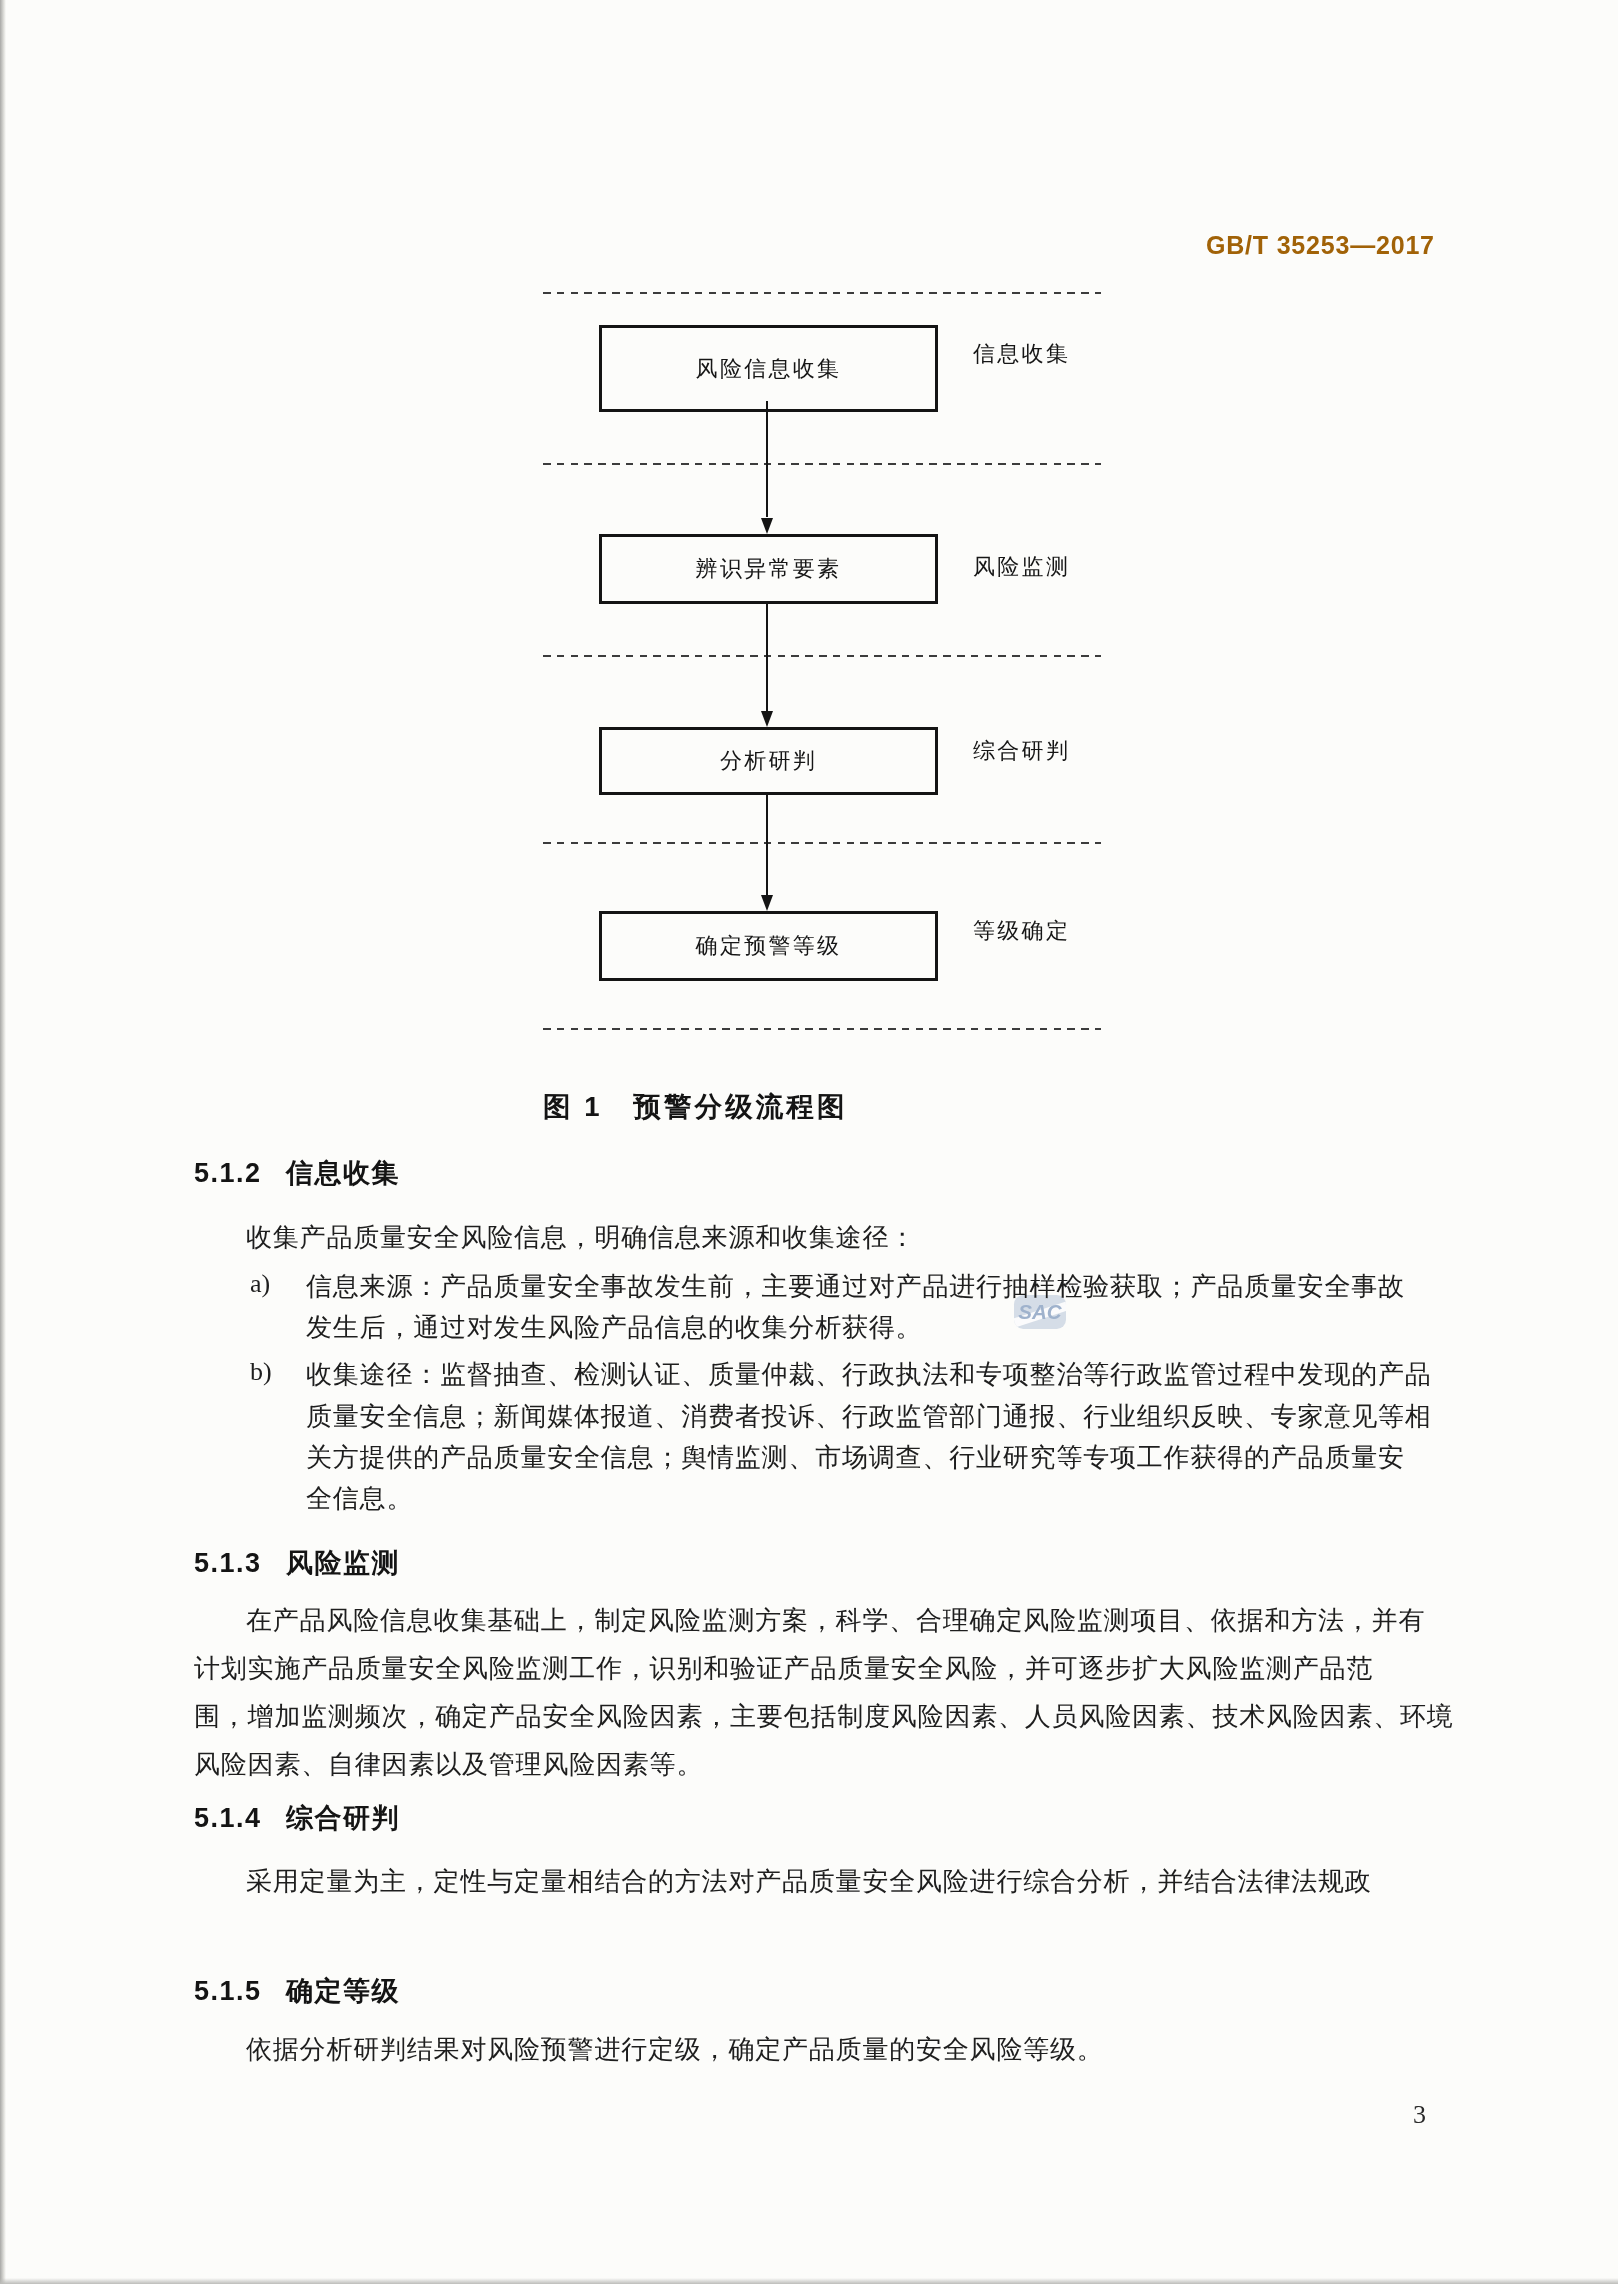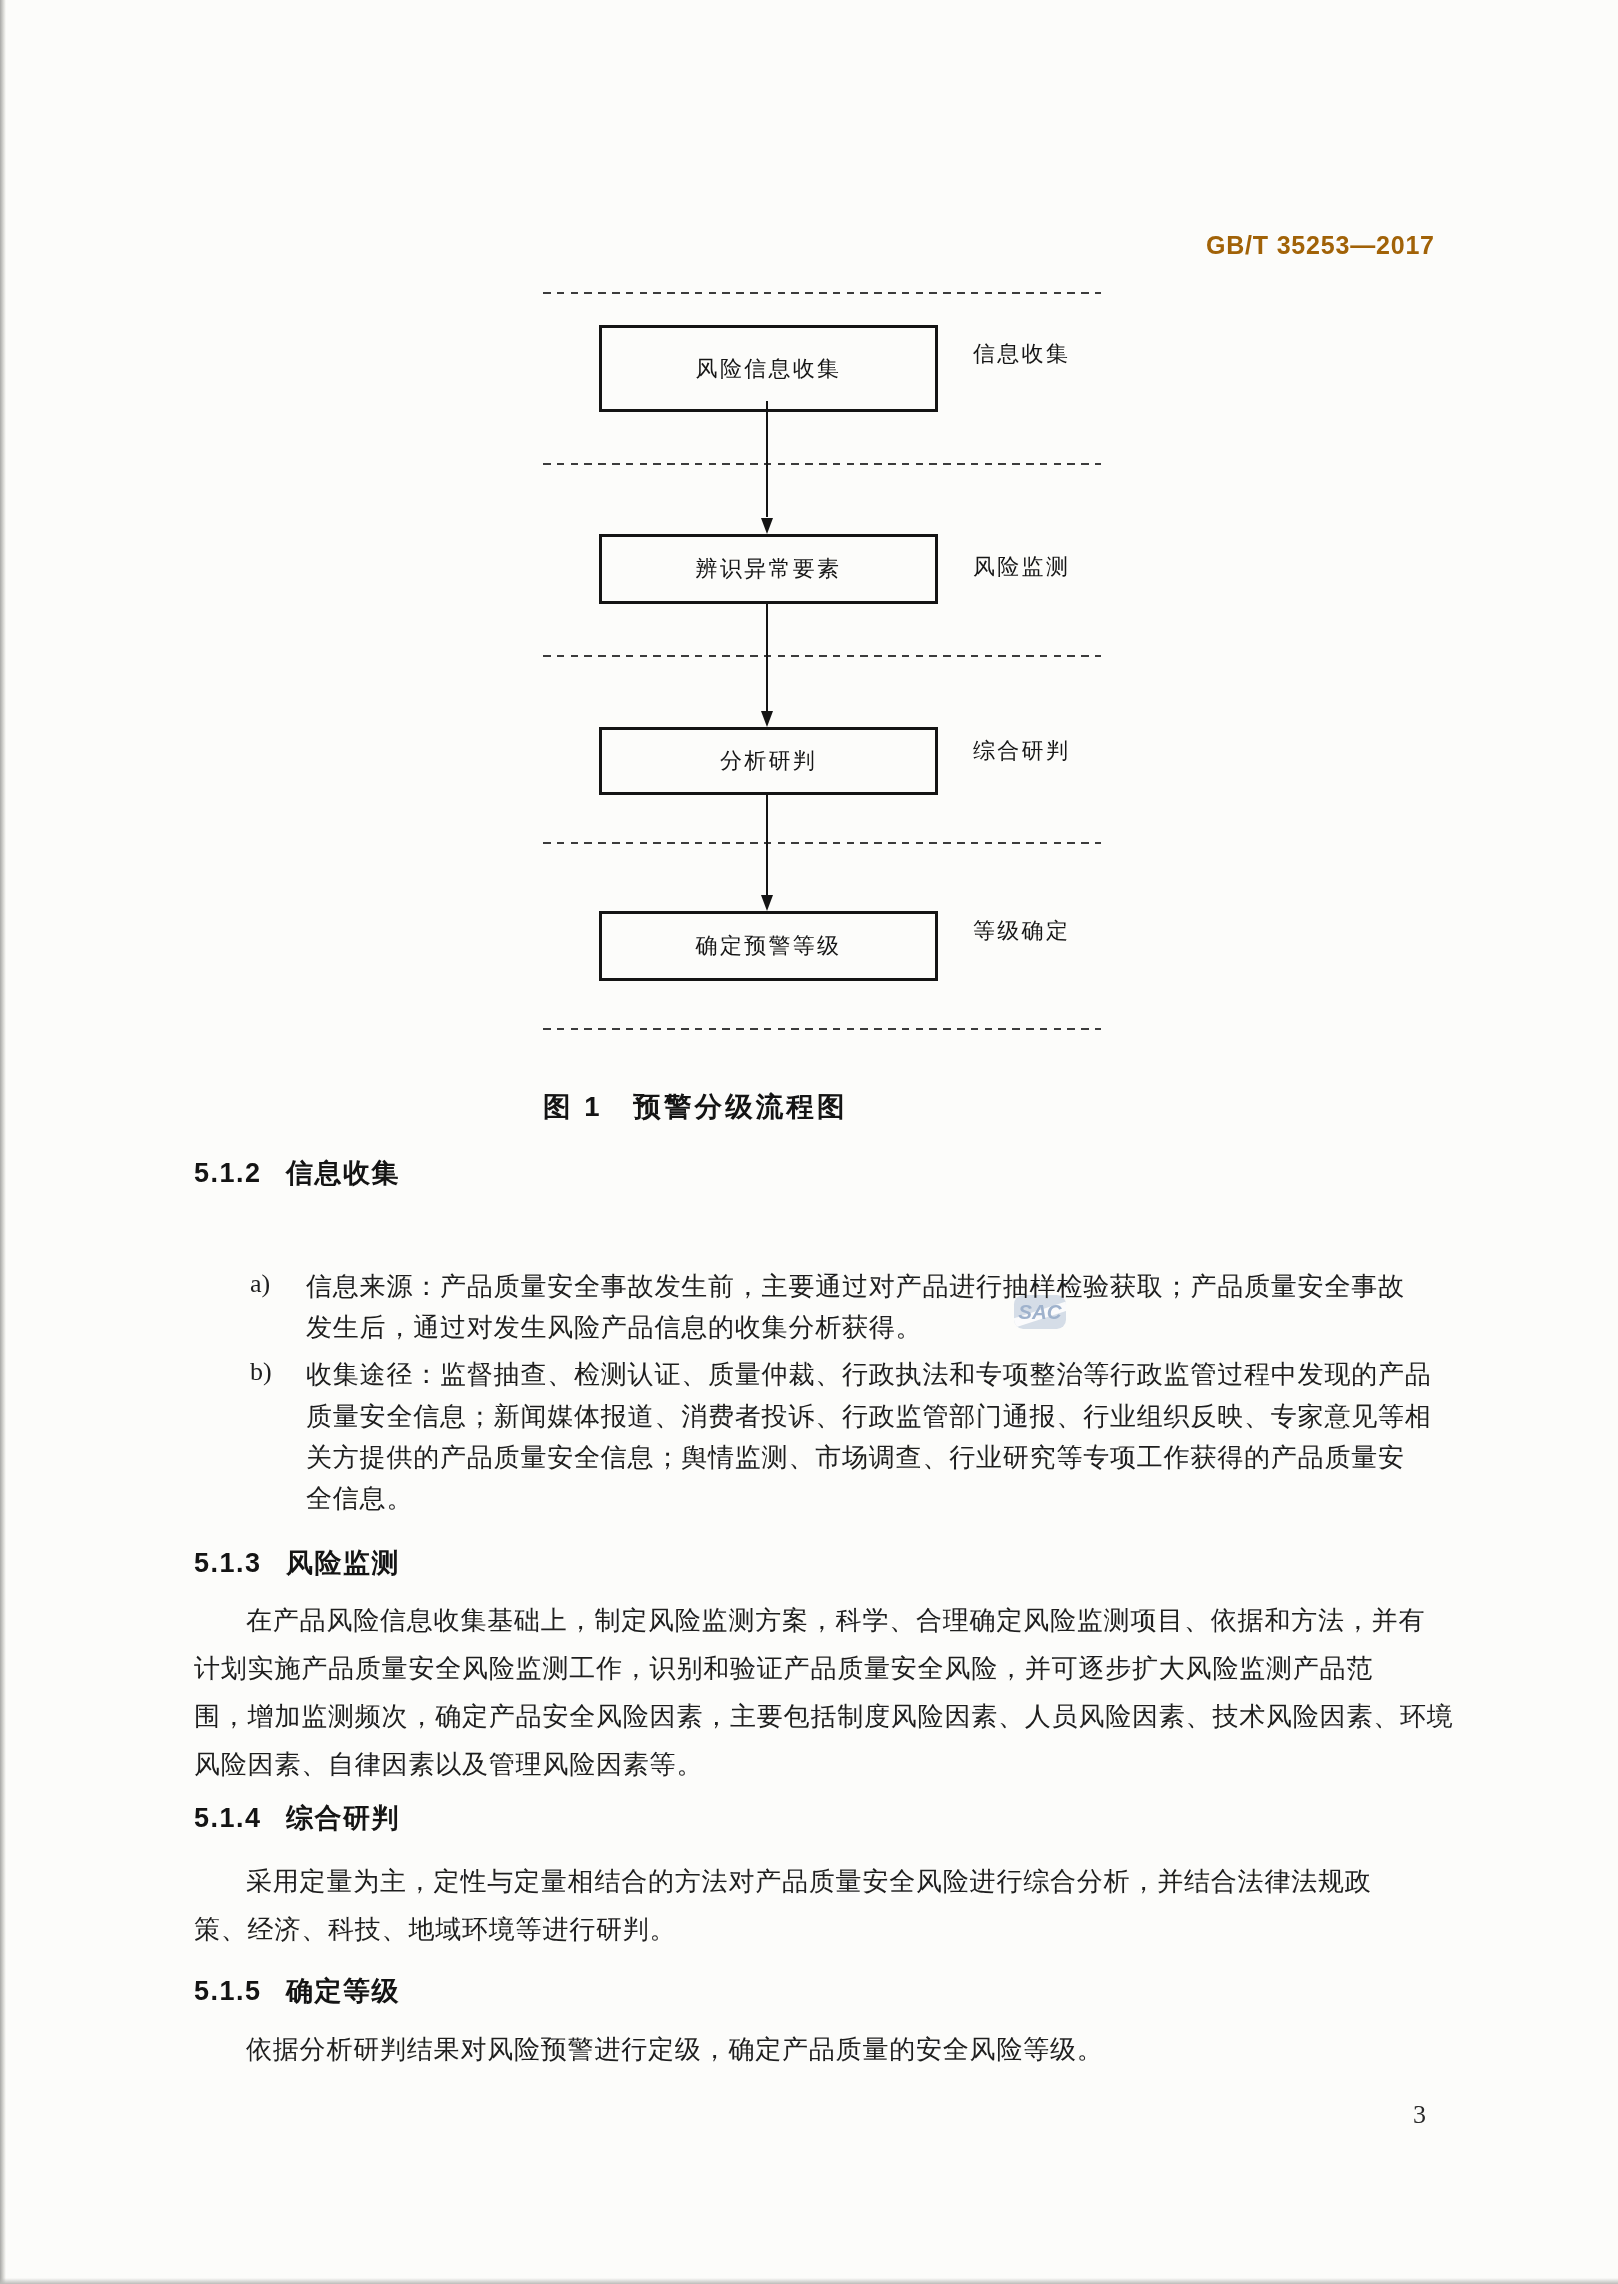--- a/index.html
+++ b/index.html
@@ -118,20 +118,21 @@
   <div class="caption">图 1　预警分级流程图</div>
 
   <div class="wm">
     <div class="slash"></div>
     <span class="txt">SAC</span>
   </div>
 
   <div class="shead" style="top:1155px">
     <span class="num">5.1.2</span><span class="ttl">信息收集</span>
   </div>
+  <div class="bl" style="left:246px;top:1220px">收集产品质量安全风险信息，明确信息来源和收集途径：</div>
 
   <div class="marker" style="top:1269px">a)</div>
   <div class="bl" style="left:306px;top:1269px">信息来源：产品质量安全事故发生前，主要通过对产品进行抽样检验获取；产品质量安全事故</div>
   <div class="bl" style="left:306px;top:1310px">发生后，通过对发生风险产品信息的收集分析获得。</div>
 
   <div class="marker" style="top:1357px">b)</div>
   <div class="bl" style="left:306px;top:1357px">收集途径：监督抽查、检测认证、质量仲裁、行政执法和专项整治等行政监管过程中发现的产品</div>
   <div class="bl" style="left:306px;top:1399px">质量安全信息；新闻媒体报道、消费者投诉、行政监管部门通报、行业组织反映、专家意见等相</div>
   <div class="bl" style="left:306px;top:1440px">关方提供的产品质量安全信息；舆情监测、市场调查、行业研究等专项工作获得的产品质量安</div>
   <div class="bl" style="left:306px;top:1481px">全信息。</div>
@@ -141,21 +142,20 @@
   </div>
   <div class="bl" style="left:246px;top:1603px">在产品风险信息收集基础上，制定风险监测方案，科学、合理确定风险监测项目、依据和方法，并有</div>
   <div class="bl" style="left:194px;top:1651px">计划实施产品质量安全风险监测工作，识别和验证产品质量安全风险，并可逐步扩大风险监测产品范</div>
   <div class="bl" style="left:194px;top:1699px">围，增加监测频次，确定产品安全风险因素，主要包括制度风险因素、人员风险因素、技术风险因素、环境</div>
   <div class="bl" style="left:194px;top:1747px">风险因素、自律因素以及管理风险因素等。</div>
 
   <div class="shead" style="top:1800px">
     <span class="num">5.1.4</span><span class="ttl">综合研判</span>
   </div>
   <div class="bl" style="left:246px;top:1864px">采用定量为主，定性与定量相结合的方法对产品质量安全风险进行综合分析，并结合法律法规政</div>
-  <div class="bl" style="left:194px;top:1912px">策、经济、科技、地域环境等进行研判。</div>
 
   <div class="shead" style="top:1973px">
     <span class="num">5.1.5</span><span class="ttl">确定等级</span>
   </div>
   <div class="bl" style="left:246px;top:2032px">依据分析研判结果对风险预警进行定级，确定产品质量的安全风险等级。</div>
 
   <div class="pgnum">3</div>
 
 </div>
 

